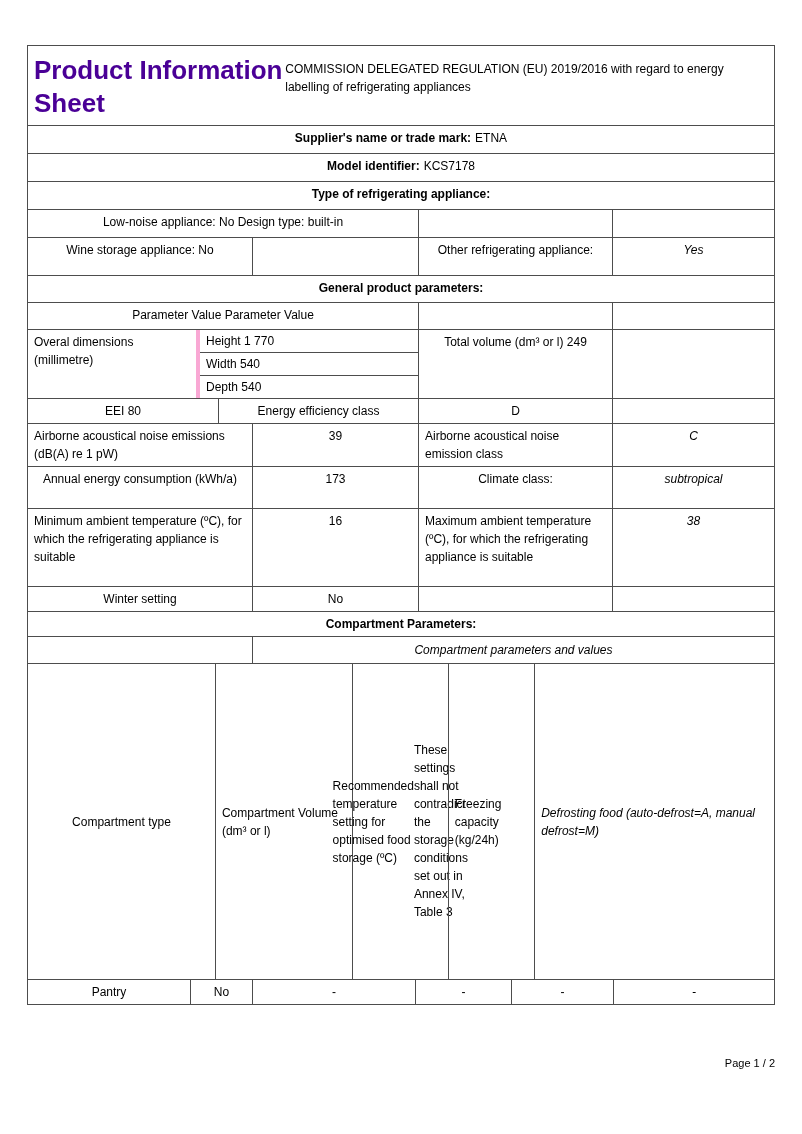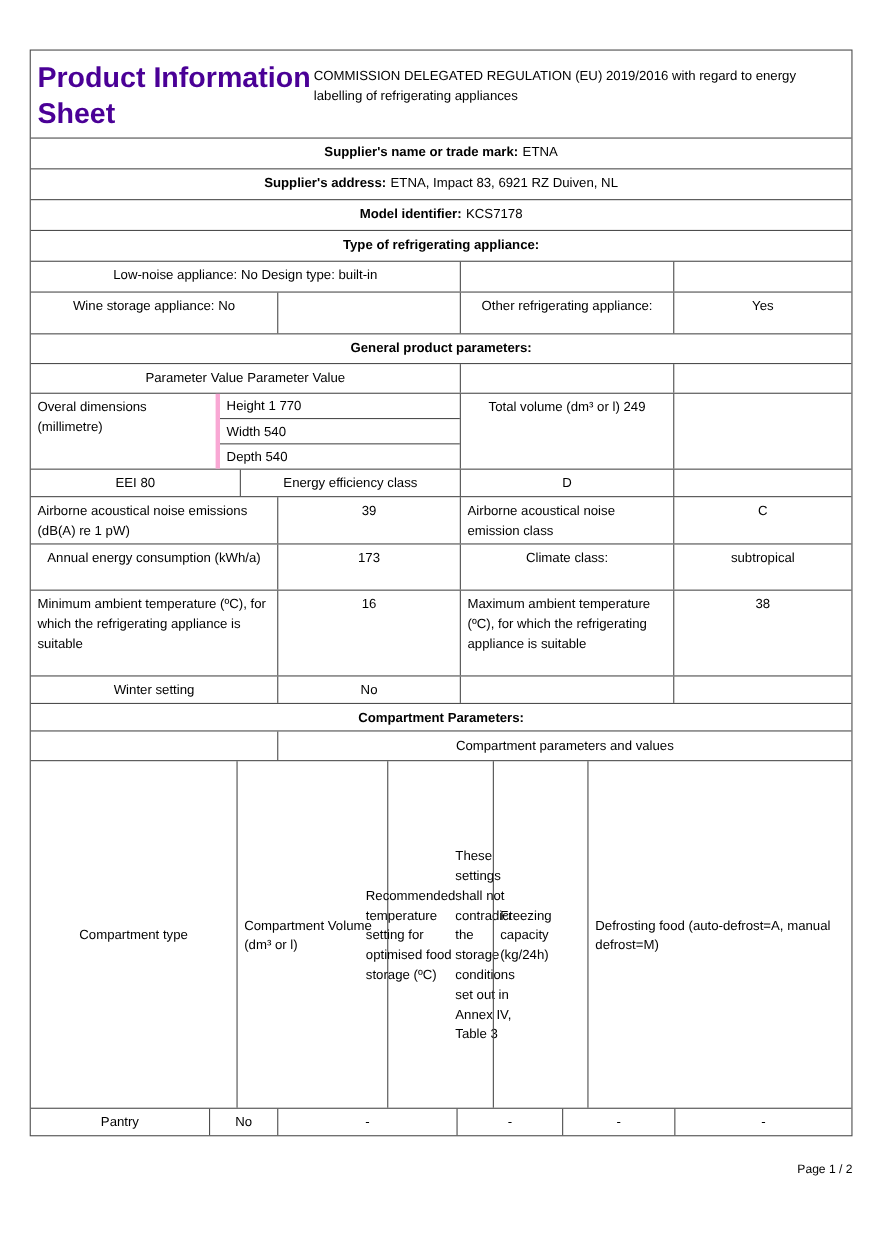--- a/index.html
+++ b/index.html
@@ -19,21 +19,21 @@
   .cell {
     border-left:1px solid #4d4d4d;
     padding:3px 6px;
     display:flex; justify-content:center;
   }
   .cell:first-child { border-left:none; }
   .tc { text-align:left; align-items:center; }
   .b { font-weight:bold; }
   .lv .b { margin-right:4px;text-align:center; }
   .full { width:100%; }
-  .grow { flex:1 1 auto; }
+  .grow { flex:1 1 auto;font-style:italic; }
   .w224{width:224px}.w166{width:166px}.w194{width:194px}.w390{width:390px}
   .w168{width:168px}.w222{width:222px}.w190{width:190px}.w200{width:200px}
   .w163{width:163px}.w96{width:96px}.w102{width:102px}.w162{width:162px}.w62{width:62px}
   .h22{min-height:22px}.h23{min-height:23px}.h25{min-height:25px}.h27{min-height:27px}
   .h28{min-height:28px}.h38{min-height:38px}.h41{min-height:41px}.h42{min-height:42px}
   .h78{min-height:78px}.h316{min-height:316px}
   .title-row .cell { padding:8px 6px 6px 6px; justify-content:flex-start; }
   .title { font-size:26px; font-weight:bold; line-height:1.25; }
   .subtitle { margin-top:6px; max-width:690px; }
   .subcol { border-left:4px solid #f9a8d4; display:flex; flex-direction:column; }
@@ -59,25 +59,20 @@
       <div class="subtitle">COMMISSION DELEGATED REGULATION (EU) 2019/2016 with regard to energy labelling of refrigerating appliances</div>
     </div>
   </div>
 
   <div class="row h28">
     <div class="cell full lv">
       <div><span class="b">Supplier's name or trade mark:</span><span>ETNA</span></div>
     </div>
   </div>
 
-  <div class="row h28">
-    <div class="cell full lv">
-      <div><span class="b">Supplier's address:</span><span>ETNA, Impact 83, 6921 RZ Duiven, NL</span></div>
-    </div>
-  </div>
 
   <div class="row h28">
     <div class="cell full lv">
       <div><span class="b">Model identifier:</span><span>KCS7178</span></div>
     </div>
   </div>
 
   <div class="row h28">
     <div class="cell full">
       <div class="b">Type of refrigerating appliance:</div>

